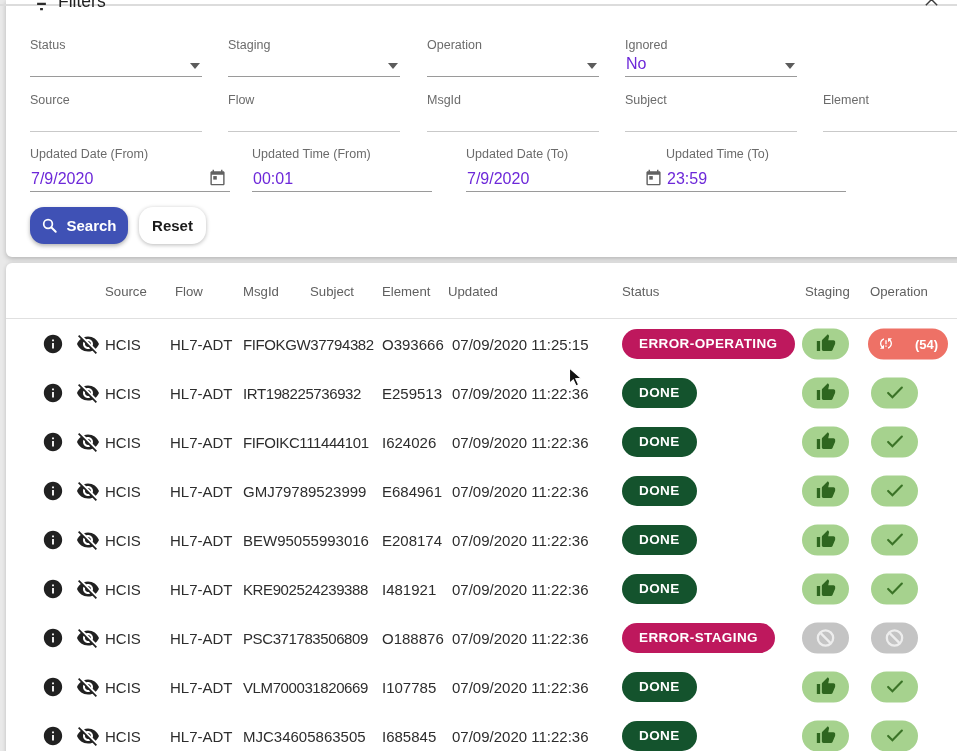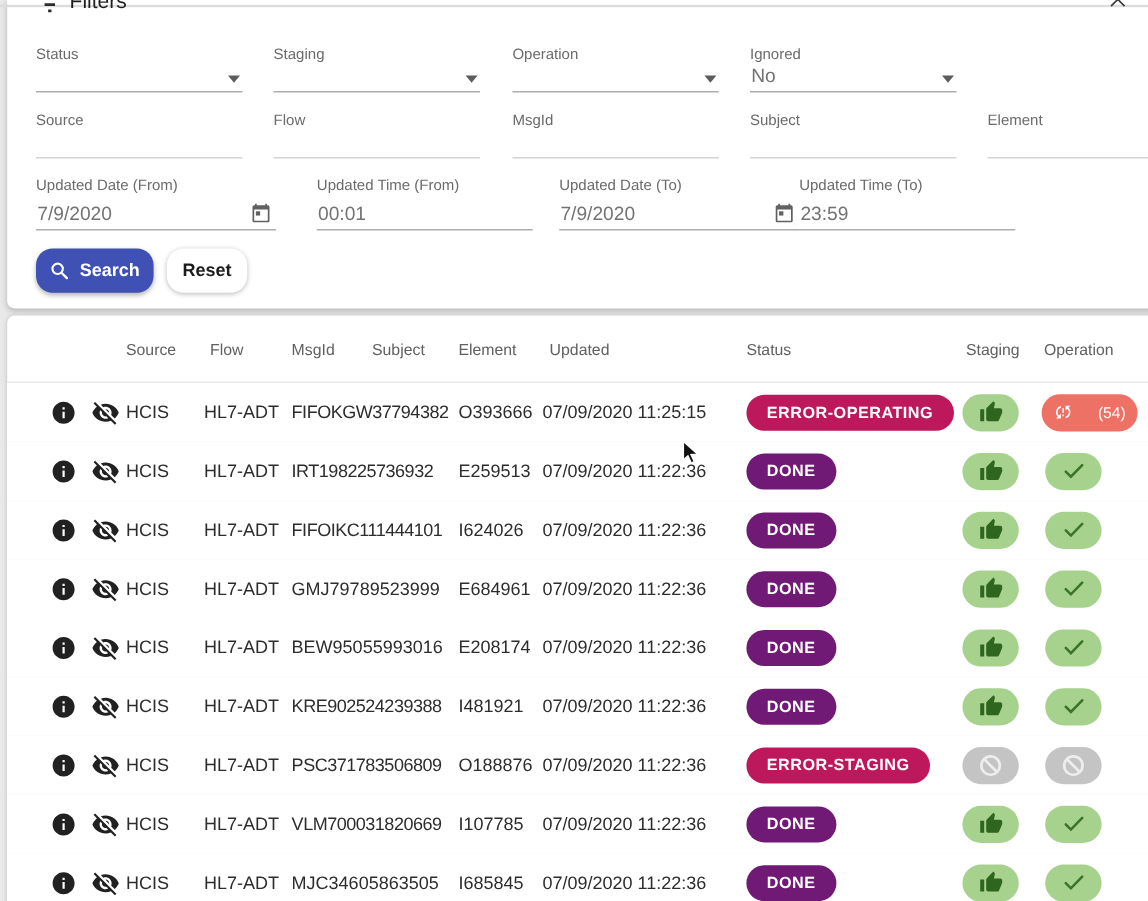--- a/index.html
+++ b/index.html
@@ -16,67 +16,67 @@
     box-shadow:0 1px 4px rgba(0,0,0,.18);}
   #top-divider{position:absolute;left:0;top:4px;width:100%;height:2px;background:#dcdcdc;z-index:5;}
 
   
   #filters-title{position:absolute;left:58px;top:-9px;font-size:17.5px;font-weight:500;color:#1f1f1f;z-index:6;}
   #filter-icon{position:absolute;left:31px;top:-7px;z-index:6;}
   #close-icon{position:absolute;left:923px;top:-9px;z-index:6;cursor:pointer;}
 
   .field{position:absolute;}
   .flabel{position:absolute;left:0;top:0;font-size:12.5px;color:#6b6b6b;white-space:nowrap;}
-  .fvalue{position:absolute;left:1px;bottom:3px;font-size:16px;color:#737373;white-space:nowrap;}
+  .fvalue{position:absolute;left:1px;bottom:3px;font-size:16px;color:#6d28d9;white-space:nowrap;}
 
   .fselect{top:38px;height:38px;width:172px;border-bottom:1px solid #9a9a9a;}
   .arrow{position:absolute;right:2px;bottom:7px;width:0;height:0;
     border-left:5.5px solid transparent;border-right:5.5px solid transparent;border-top:6px solid #5c5c5c;}
   .s1{left:30px;} .s2{left:228px;} .s3{left:427px;} .s4{left:625px;}
 
   .ftext{top:93px;height:38px;width:172px;border-bottom:1px solid #c9c9c9;}
   .t1{left:30px;} .t2{left:228px;} .t3{left:427px;} .t4{left:625px;} .t5{left:823px;}
 
   .fdt{top:147px;height:44px;border-bottom:1px solid #9a9a9a;}
-  .d1{left:30px;width:200px;} .d2{left:264px;width:180px;}
+  .d1{left:30px;width:200px;} .d2{left:252px;width:180px;}
   .d3{left:466px;width:200px;} .d4{left:666px;width:180px;text-align:center;}
   .cal{position:absolute;right:4px;bottom:5px;}
 
   .btn{position:absolute;top:207px;height:37px;border-radius:14px;display:flex;align-items:center;
     justify-content:center;font-weight:bold;font-size:15px;cursor:pointer;box-sizing:border-box;}
   #search-btn{left:30px;width:98px;background:#3f51b5;color:#fff;gap:7px;box-shadow:0 2px 4px rgba(0,0,0,.3);}
   #reset-btn{left:139px;width:67px;background:#fff;color:#1b1b1b;box-shadow:0 1px 4px rgba(0,0,0,.28);text-align:right;}
 
   
   #thead{position:absolute;left:6px;right:-30px;top:263px;height:55px;border-bottom:1px solid #e0e0e0;z-index:2;}
   .th{position:absolute;top:50%;transform:translateY(-50%);font-size:13.2px;color:#606060;white-space:nowrap;}
   .h-source{left:99px;} .h-flow{left:169px;} .h-msgid{left:237px;} .h-subject{left:304px;}
-  .h-element{left:376px;} .h-updated{left:452px;} .h-status{left:616px;} .h-staging{left:799px;} .h-op{left:864px;}
+  .h-element{left:376px;} .h-updated{left:442px;} .h-status{left:616px;} .h-staging{left:799px;} .h-op{left:864px;}
 
   #rows{position:absolute;left:6px;right:-30px;top:319px;z-index:2;}
   .row{position:absolute;left:0;right:0;height:49px;border-bottom:1px solid #ececec;background:#fff;}
   .cell{position:absolute;top:50%;transform:translateY(-50%);font-size:15px;color:#2d2d2d;white-space:nowrap;}
   .c-info{left:36px;cursor:pointer;line-height:0;}
   .c-eye{left:70px;cursor:pointer;line-height:0;}
   .c-source{left:99px;} .c-flow{left:164px;} .c-msgid{left:237px;}
   .c-element{left:376px;} .c-updated{left:446px;}
   .tight{letter-spacing:-0.4px;}
 
   .badge{position:absolute;left:616px;top:50%;transform:translateY(-50%);height:30px;line-height:30px;
     border-radius:15px;color:#fff;font-weight:bold;font-size:13.5px;letter-spacing:.4px;padding:0 17px;}
   .badge-error{background:#be185d;}
-  .badge-done{background:#701a75;}
+  .badge-done{background:#14532d;}
 
   .pill{position:absolute;top:50%;transform:translateY(-50%);height:31px;width:47px;border-radius:16px;
     display:flex;align-items:center;justify-content:center;}
   .pill-green{background:#a6d28e;cursor:pointer;}
   .pill-gray{background:#c4c4c4;}
   .p-staging{left:796px;}
   .p-op{left:865px;}
-  .pill-retry{background:#ee7166;width:80px;left:862px;color:#fff;font-weight:normal;font-size:13px;gap:21px;cursor:pointer;}
+  .pill-retry{background:#ee7166;width:80px;left:862px;color:#fff;font-weight:bold;font-size:13px;gap:21px;cursor:pointer;}
 
   #mouse-cursor{position:absolute;left:568px;top:367px;z-index:50;pointer-events:none;}
   svg{display:block;}
 </style>
 </head>
 <body>
 
 <div id="top-divider"></div>
 
 <div id="filter-card" class="card"></div>

